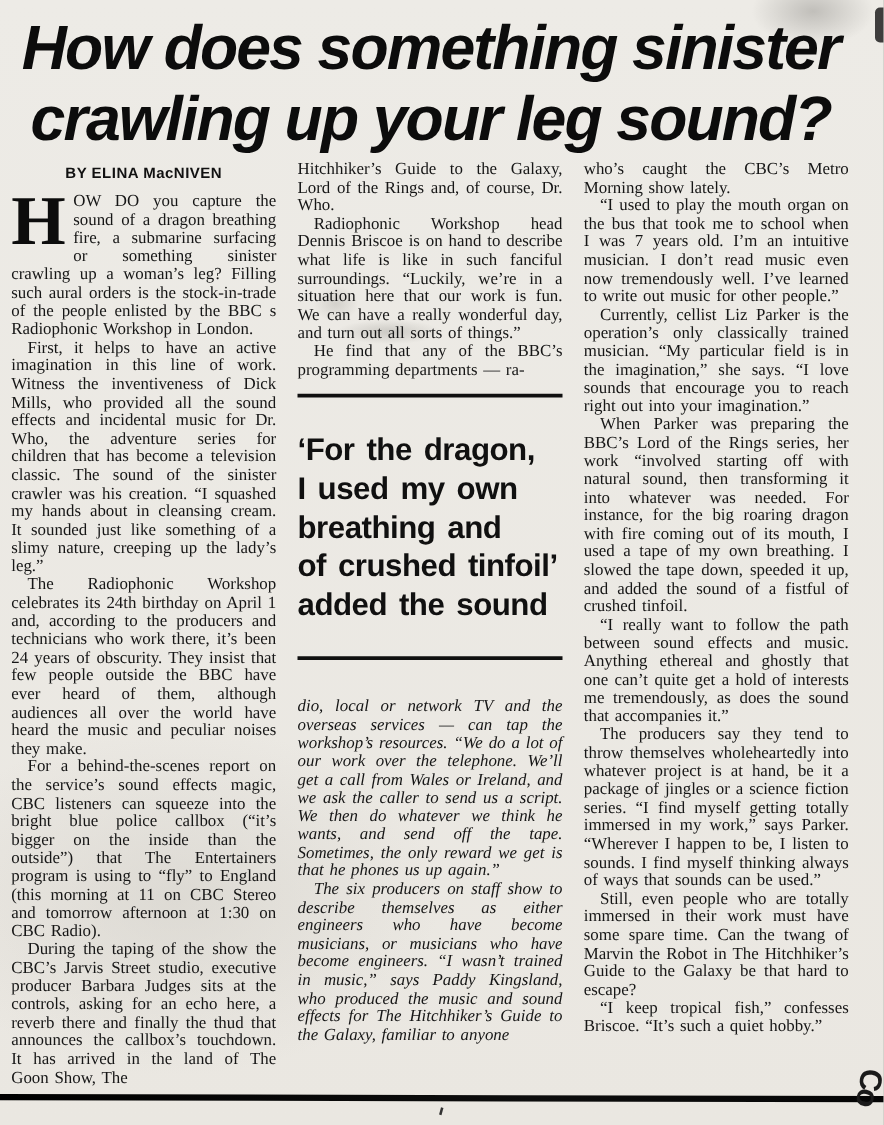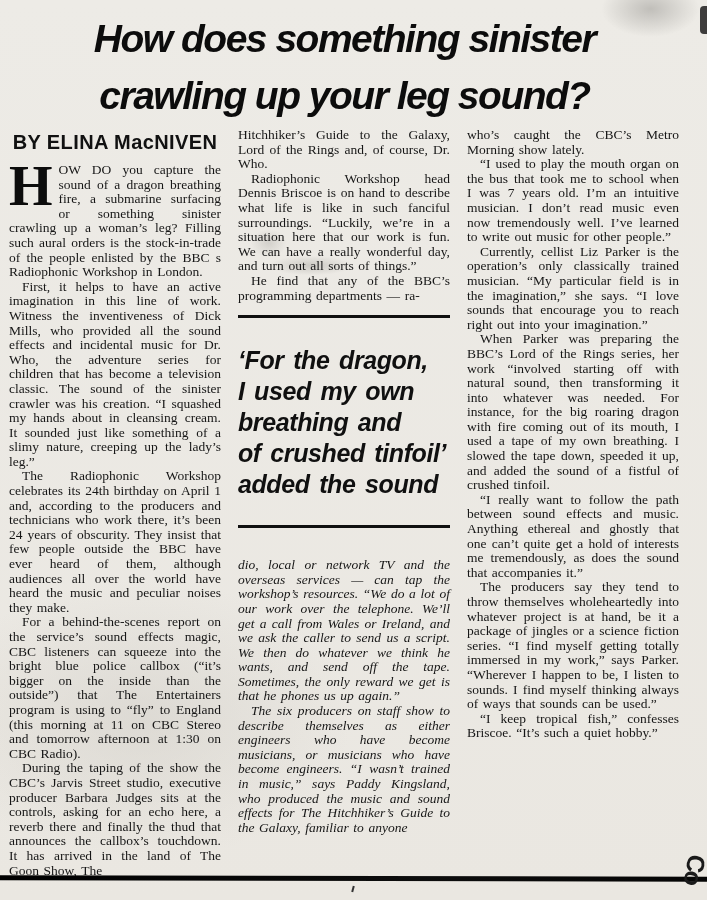--- a/index.html
+++ b/index.html
@@ -11,45 +11,45 @@
       radial-gradient(ellipse 26px 20px at 38% 27%, rgba(120,118,112,.22), rgba(120,118,112,0) 70%),
       radial-gradient(ellipse 300px 200px at 20% 80%, rgba(200,197,190,.4), rgba(200,197,190,0) 70%),
       linear-gradient(#edebe6,#eae7e1);
     overflow:hidden; color:#191919;
     font-family:"Liberation Serif", serif;
   }
   .headline {
     padding:10px 26px 0 8px; text-align:center;
     font-family:"Liberation Sans", sans-serif;
     font-weight:bold; font-style:italic;
-    font-size:39px; line-height:57px; letter-spacing:-1.5px; color:#0c0c0c;
+    font-size:50px; line-height:57px; letter-spacing:-1.5px; color:#0c0c0c;
   }
   .cols { display:flex; gap:17px; padding:4px 10px 0 9px; }
   .col { flex:0 0 212px; width:212px; }
   .byline {
     text-align:center; font-family:"Liberation Sans", sans-serif;
-    font-weight:bold; font-size:20px; letter-spacing:.4px;
+    font-weight:bold; font-size:12px; letter-spacing:.4px;
     margin:3px 0 9px 0; color:#111;
   }
   .body-text p {
     margin:0; text-align:justify;
     font-size:13.5px; line-height:14.6px; word-spacing:1.2px; color:#161616;
   }
   .paras.indent-all p { text-indent:13px; }
   .paras.indent-rest p:not(:first-child) { text-indent:13px; }
   .dropcap {
     float:left; font-weight:bold; font-size:56px; line-height:42px;
     padding:2px 6px 0 0; color:#0c0c0c;
   }
   .qrule { border:none; border-top:3px solid #101010; margin:12px 0 0 0; }
   .qrule.below { margin:0; }
   .pullquote {
     padding:27px 2px 25px 0;
     font-family:"Liberation Sans", sans-serif;
-    font-weight:bold; font-style:italic;
+    font-weight:bold; 
     font-size:25px; line-height:31px; letter-spacing:-.4px; color:#101010;
     word-spacing:3px;
   }
   .col2-bottom { margin-top:30px;font-style:italic; }
   .bottom-rule {
     position:absolute; left:0; top:876px; width:707px; height:5px;
     background:linear-gradient(to right,#000 0%,#0d0d0d 60%,#050505 100%);
     transform:rotate(.12deg);
   }
   .end-mark {
@@ -111,20 +111,21 @@
     </div>
 
     <div class="col body-text">
       <div class="paras indent-rest">
           <p>who’s caught the CBC’s Metro Morning show lately.</p>
           <p>“I used to play the mouth organ on the bus that took me to school when I was 7 years old. I’m an intuitive musician. I don’t read music even now tremendously well. I’ve learned to write out music for other people.”</p>
           <p>Currently, cellist Liz Parker is the operation’s only classically trained musician. “My particular field is in the imagination,” she says. “I love sounds that encourage you to reach right out into your imagination.”</p>
           <p>When Parker was preparing the BBC’s Lord of the Rings series, her work “involved starting off with natural sound, then transforming it into whatever was needed. For instance, for the big roaring dragon with fire coming out of its mouth, I used a tape of my own breathing. I slowed the tape down, speeded it up, and added the sound of a fistful of crushed tinfoil.</p>
           <p>“I really want to follow the path between sound effects and music. Anything ethereal and ghostly that one can’t quite get a hold of interests me tremendously, as does the sound that accompanies it.”</p>
           <p>The producers say they tend to throw themselves wholeheartedly into whatever project is at hand, be it a package of jingles or a science fiction series. “I find myself getting totally immersed in my work,” says Parker. “Wherever I happen to be, I listen to sounds. I find myself thinking always of ways that sounds can be used.”</p>
+          <p>Still, even people who are totally immersed in their work must have some spare time. Can the twang of Marvin the Robot in The Hitchhiker’s Guide to the Galaxy be that hard to escape?</p>
           <p>“I keep tropical fish,” confesses Briscoe. “It’s such a quiet hobby.”</p>
         </div>
     </div>
 
   </div>
 
   <div class="bottom-rule"></div>
   <div class="end-mark">Co</div>
   <div class="corner-nick"></div>
   <div class="tick-mark"></div>

